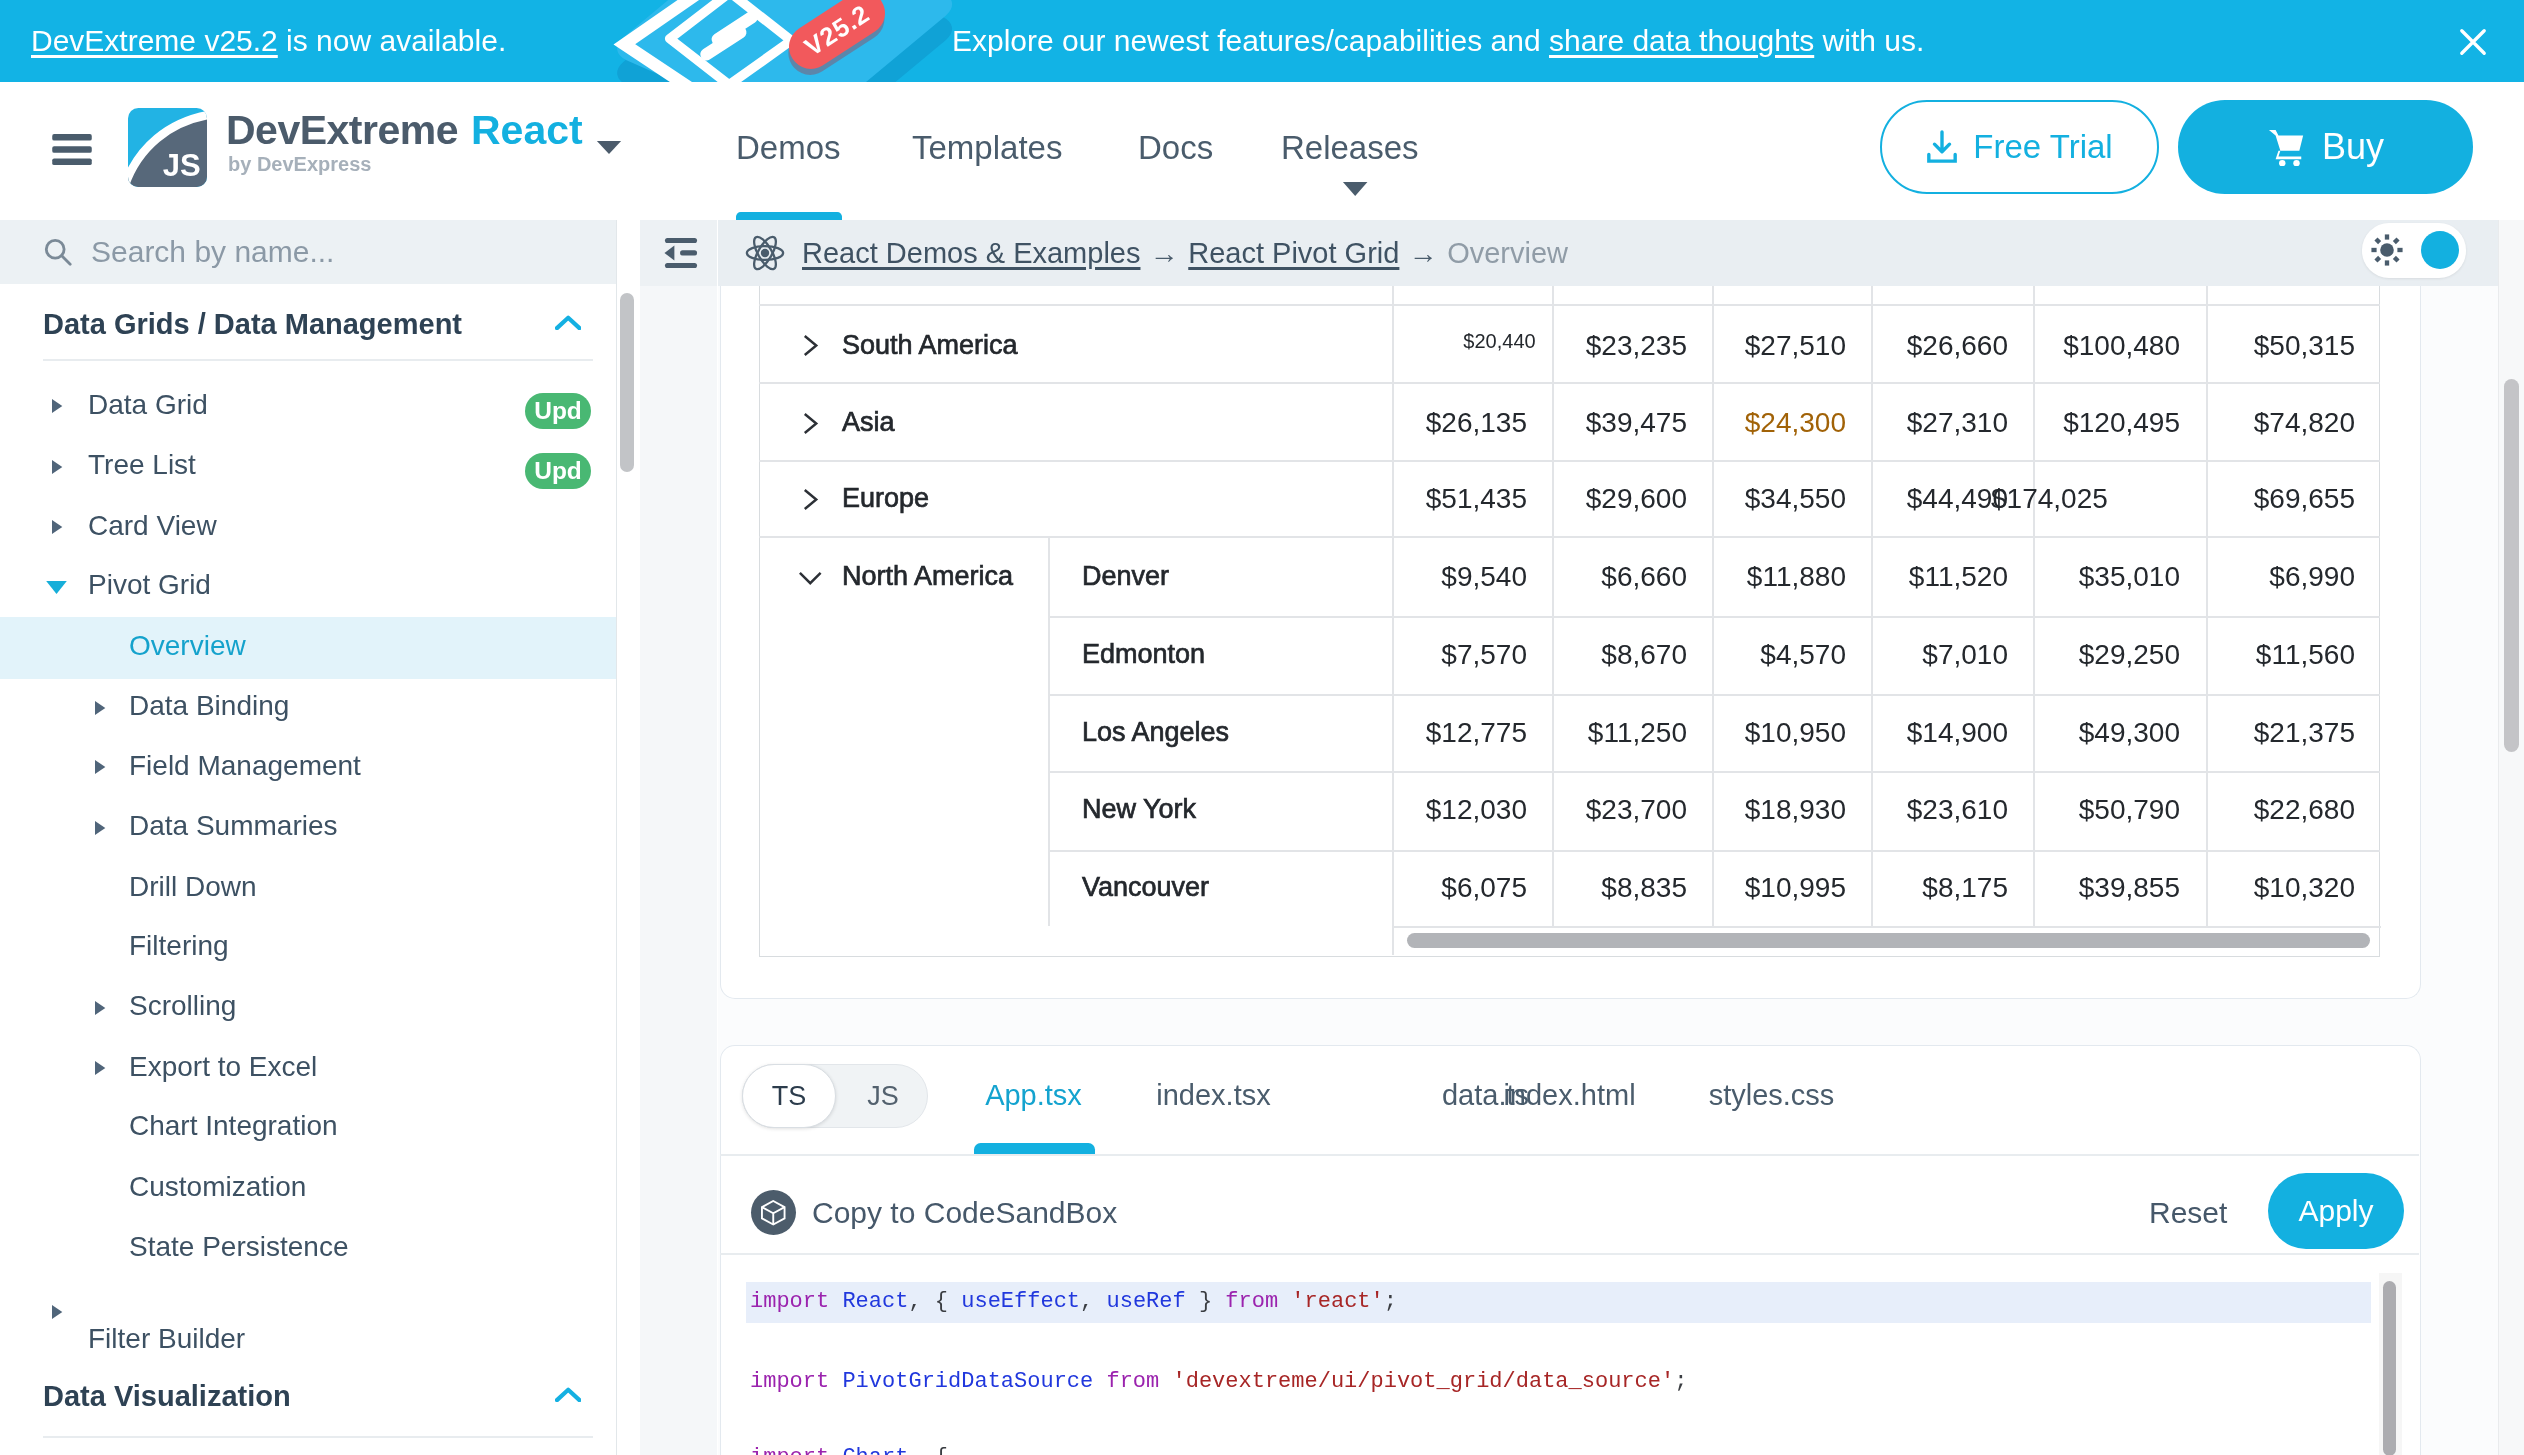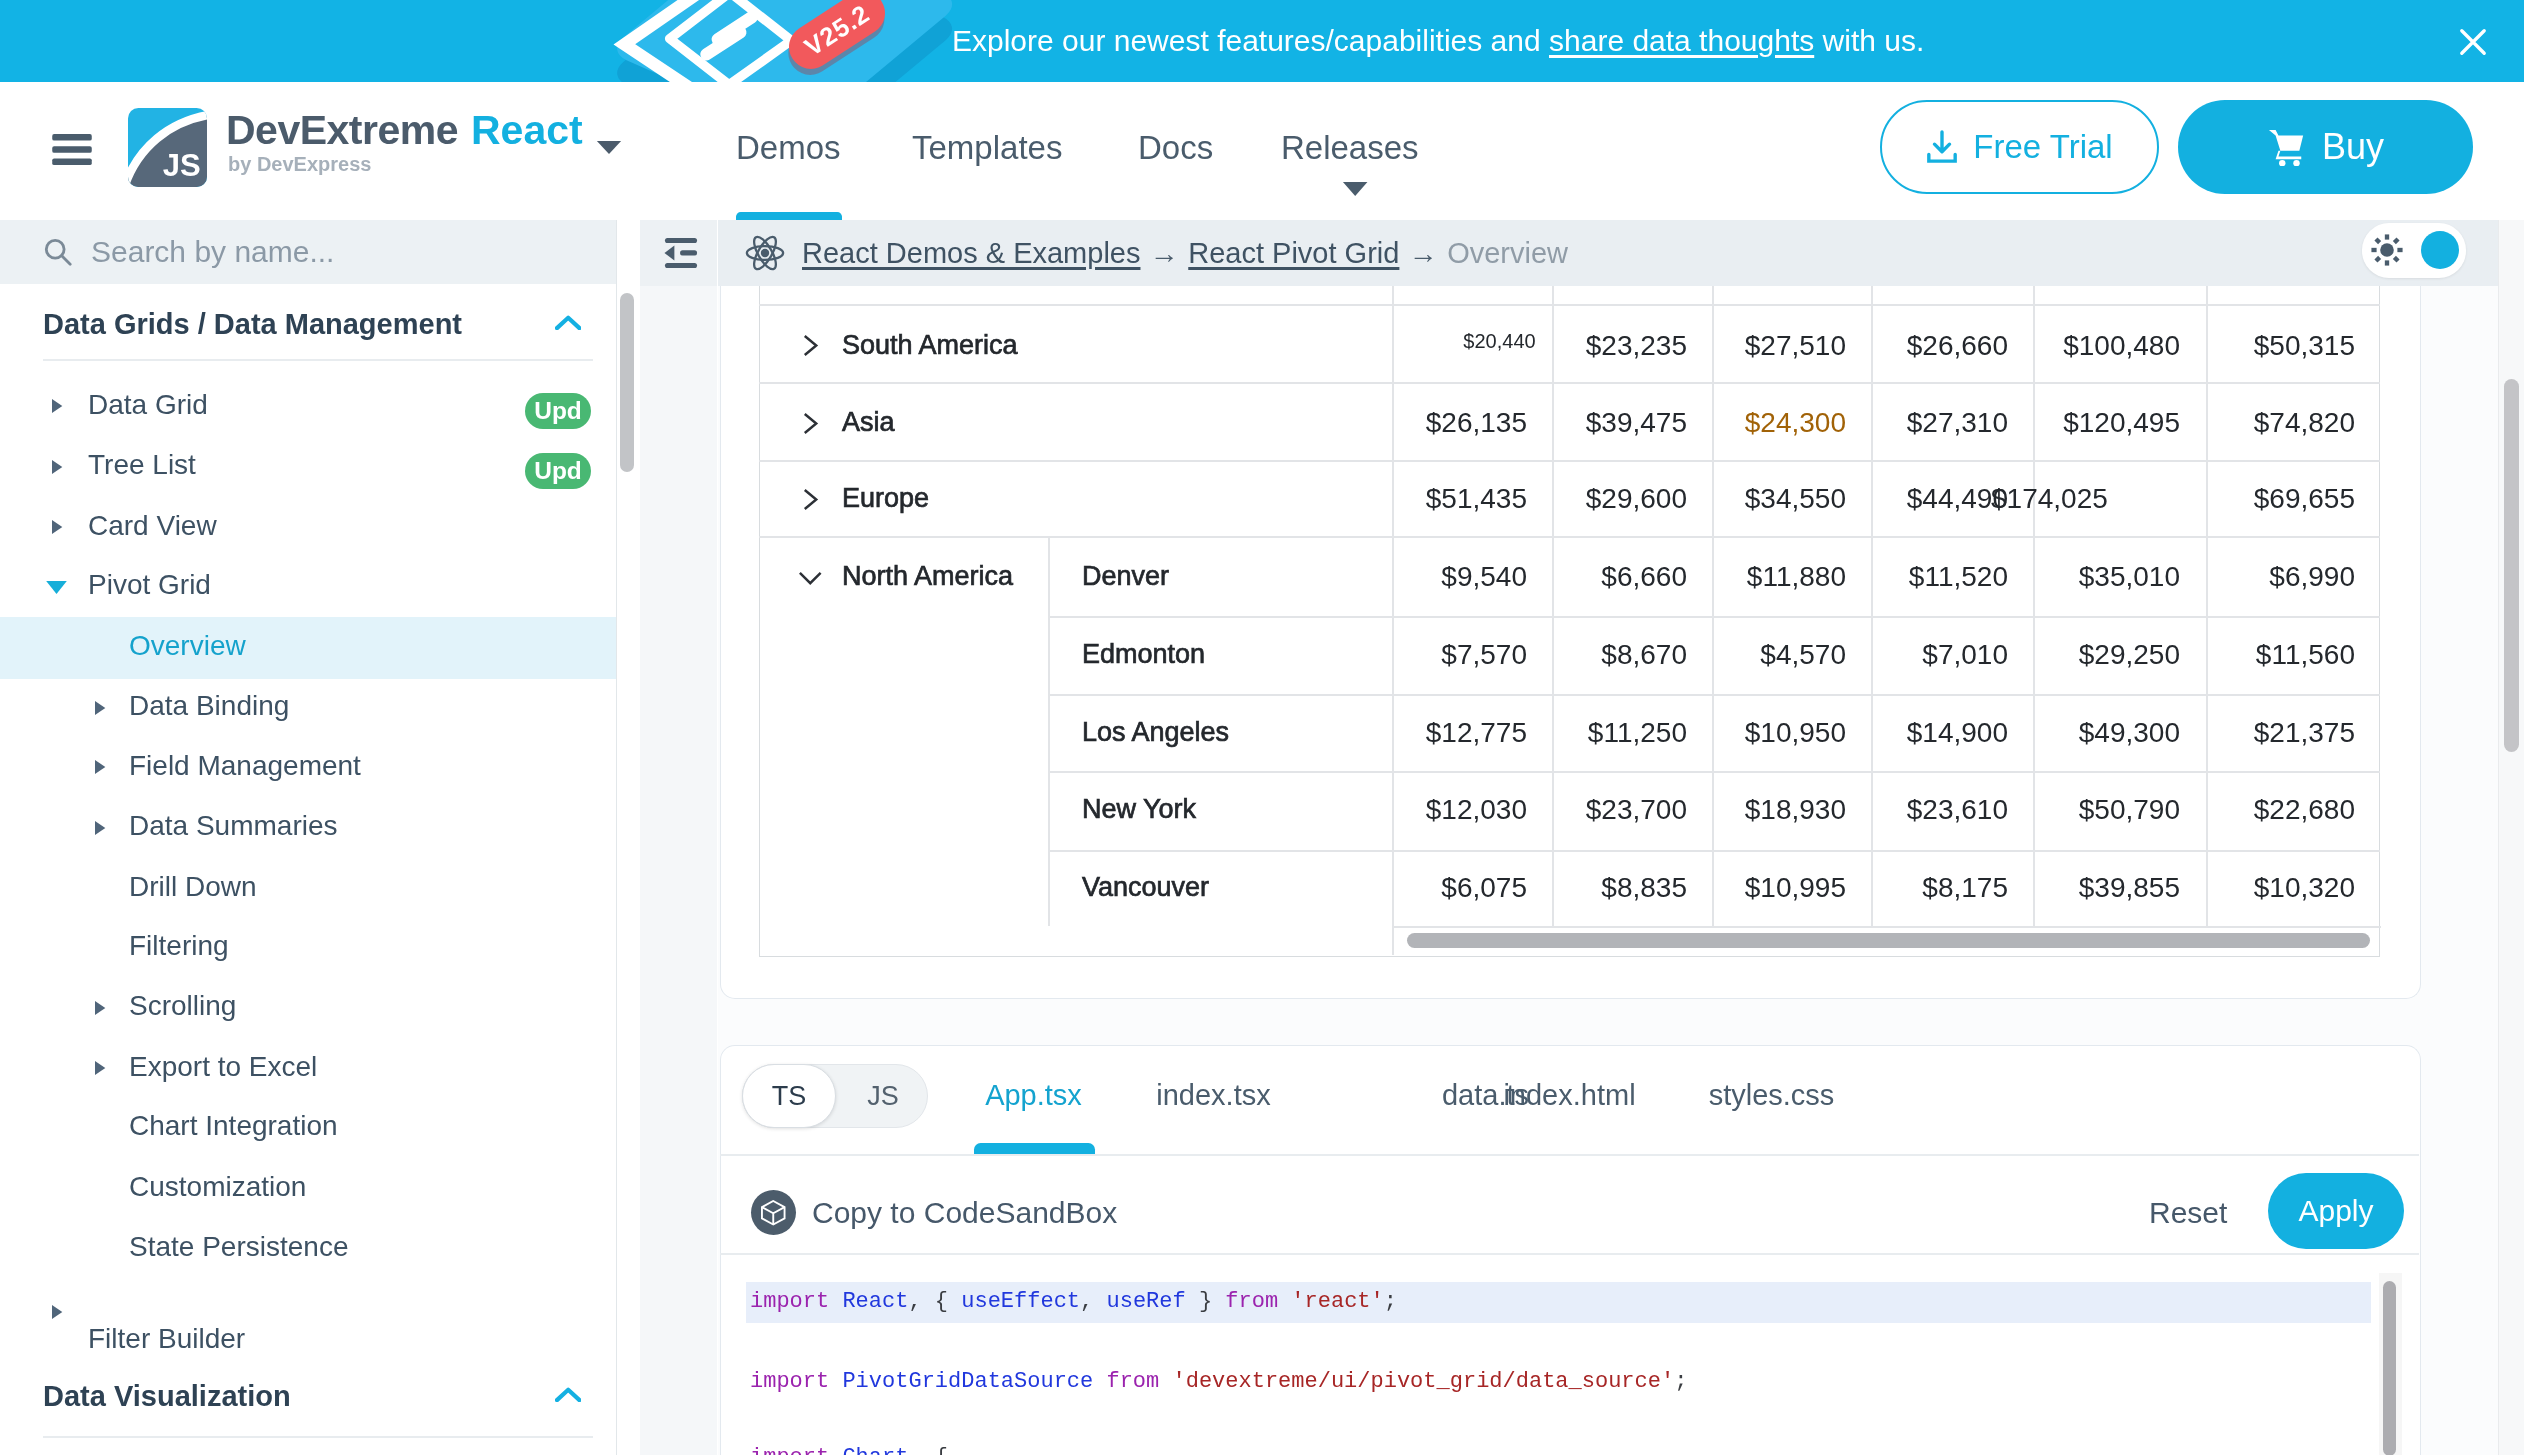--- a/index.html
+++ b/index.html
@@ -17,20 +17,21 @@
 <g transform="translate(830,28) rotate(-8) scale(1,0.62) rotate(45)">
   <rect x="-135" y="-135" width="270" height="270" rx="28" fill="#2db9ec"></rect>
 </g>
 <path d="M 748 -14 L 660 47 L 750 107" fill="none" stroke="#ffffff" stroke-width="13"></path>
 <path d="M 772 -8 L 837 43 L 771 90 L 708 41 Z" fill="none" stroke="#ffffff" stroke-width="10" stroke-linejoin="round"></path>
 <g fill="#ffffff">
   <rect x="749" y="23.5" width="56" height="13" rx="6.5" transform="rotate(-33 777 30)"></rect>
   <rect x="737" y="39.5" width="56" height="13" rx="6.5" transform="rotate(-33 765 46)"></rect>
 </g>
       </svg>
+<div class="ab ctr" style="left:31px;top:0;height:82px;font-size:30px;font-weight:500;color:#fff;"><span style="text-decoration:underline;text-underline-offset:3.8px;text-decoration-thickness:2.8px;">DevExtreme&nbsp;v25.2</span>&nbsp;is now available.</div>
 <div class="ab ctr" style="left:952px;top:0;height:82px;font-size:30px;font-weight:500;color:#fff;">Explore our newest features/capabilities and&nbsp;<span style="text-decoration:underline;text-underline-offset:3.8px;text-decoration-thickness:2.8px;">share data thoughts</span>&nbsp;with us.</div>
 <div class="ab ctr" style="left:784px;top:7.6px;width:106px;height:44px;border-radius:23.6px;background:#f2595c;transform:rotate(-33deg);justify-content:center;color:#fff;font-weight:700;font-size:25.5px;letter-spacing:0.9px;box-shadow:-3.8px 4.7px 0 rgba(180,40,50,0.35);">V25.2</div>
 <svg class="ab" style="left:2459px;top:28px;" width="28" height="28" viewBox="0 0 30 30">
         <path d="M3 3 L27 27 M27 3 L3 27" stroke="#fff" stroke-width="3.6" stroke-linecap="round"></path>
       </svg>
 </div>
 <div class="ab" style="left:0;top:82px;width:2525px;height:138px;background:#fff;"></div>
 <svg class="ab" style="left:52px;top:134px;" width="40" height="32" viewBox="0 0 42 34">
       <g fill="#4a5c6c">
         <rect x="0" y="0" width="42" height="7" rx="2"></rect>

